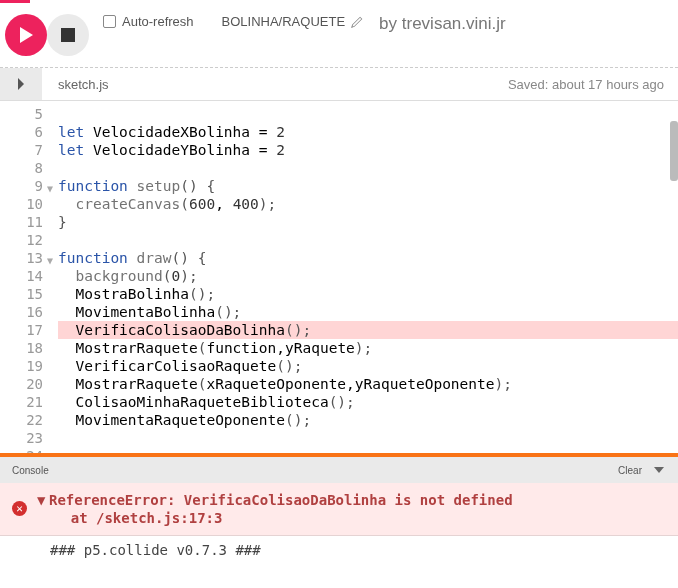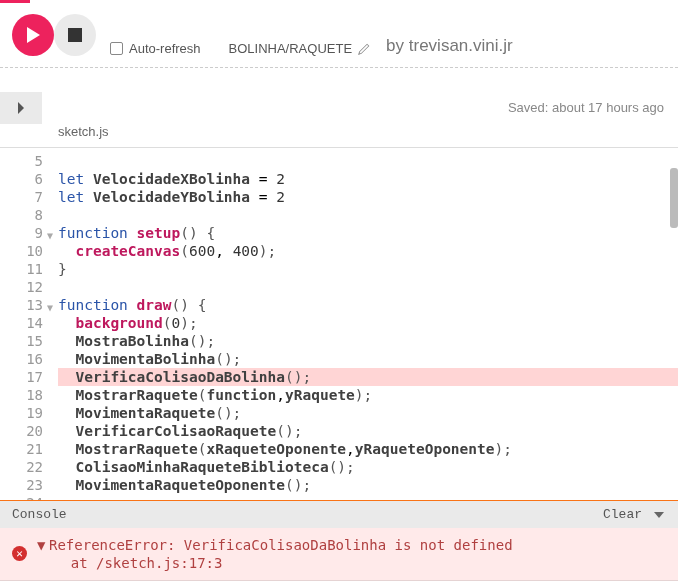--- a/index.html
+++ b/index.html
@@ -1,57 +1,57 @@
 <!DOCTYPE html>
 <html><head>
 <meta charset="utf-8">
 <style>
 * { margin: 0; padding: 0; box-sizing: border-box; }
 body { font-family: -apple-system, BlinkMacSystemFont, "Segoe UI", sans-serif; width: 678px; height: 588px; overflow: hidden; background: #fff; }
 
 .top-stripe { height: 3px; background: #ed225d; width: 30px; }
 
-.toolbar { display: flex; align-items: flex-end; padding: 11px 14px 11px 12px; border-bottom: 1px dashed #ccc; }
+.toolbar { display: flex; align-items: flex-start; padding: 11px 14px 11px 5px; border-bottom: 1px dashed #ccc; }
 .btn-play { width: 42px; height: 42px; border-radius: 50%; background: #ed225d; display: flex; align-items: center; justify-content: center; cursor: pointer; }
 .btn-play svg { fill: #fff; }
 .btn-stop { width: 42px; height: 42px; border-radius: 50%; background: #eaeaea; display: flex; align-items: center; justify-content: center; cursor: pointer; }
 .btn-stop-inner { width: 14px; height: 14px; background: #333; }
 .auto-refresh { display: flex; align-items: center; gap: 6px; color: #555; font-size: 13px; margin-left: 14px; cursor: pointer; }
 .checkbox { width: 13px; height: 13px; border: 1.5px solid #888; border-radius: 2px; }
 .sketch-name { display: flex; align-items: center; gap: 6px; color: #555; font-size: 13px; margin-left: 28px; white-space: nowrap; }
 .pencil-icon { width: 12px; height: 12px; }
 .by-author { color: #777; font-size: 17px; margin-left: 16px; }
 
 .tab-bar { display: flex; align-items: center; border-bottom: 1px solid #ddd; }
 .expand-btn { width: 42px; height: 32px; display: flex; align-items: center; justify-content: center; background: #eaeaea; cursor: pointer; }
-.tab { padding: 8px 16px; font-size: 13px; color: #666; margin-top: 48px; }
+.tab { padding: 8px 16px; font-size: 13px; color: #666; }
 .saved-text { margin-left: auto; padding: 8px 14px; font-size: 13px; color: #888; }
 
 .editor { position: relative; font-family: "Menlo","Monaco","Consolas",monospace; font-size: 14.5px; line-height: 18px; height: 352px; overflow: hidden; }
 .gutter { position: absolute; left: 0; top: 0; width: 48px; text-align: right; color: #999; padding-right: 5px; padding-top: 4px; font-size: 14px; }
 .gutter .ln { height: 18px; position: relative; }
 .fold-marker { position: absolute; right: -10px; top: 3px; font-size: 10px; color: #aaa; }
 .code-area { position: absolute; left: 58px; right: 0; top: 0; padding-top: 4px; }
 .code-area .line { height: 18px; white-space: pre; }
 .hl { background: #ffd5d5; }
 .kw { color: #2a54a8; }
-.fn { color: #404040; font-weight: 700; }
-.builtin { color: #be185d; font-weight: 700; }
+.fn { color: #000000; font-weight: 400; }
+.builtin { color: #737373; font-weight: 400; }
 .num { color: #333; }
 .paren { color: #555; }
 .scroll-indicator { position: absolute; right: 0; top: 20px; width: 8px; height: 60px; background: #bbb; border-radius: 3px; }
 
-.console-header { display: flex; align-items: center; justify-content: space-between; background: #eaeaea; padding: 6px 12px; font-size: 13px; color: #555; border-top: 1px solid #f97316; font-family: Liberation Mono, monospace; }
+.console-header { display: flex; align-items: center; justify-content: space-between; background: #eaeaea; padding: 6px 12px; font-size: 10px; color: #555; border-top: 4px solid #f97316; }
 .console-header-right { display: flex; align-items: center; gap: 10px; cursor: pointer; }
 .chevron-down { width: 14px; height: 14px; }
 
 .console-body { font-family: "Menlo","Monaco","Consolas",monospace; font-size: 14px; }
 .error-msg { background: #ffeaea; display: flex; padding: 8px 12px 8px 8px; gap: 10px; border-bottom: 1px solid #e5d3d3; }
 .error-icon { width: 15px; height: 15px; border-radius: 50%; background: #d32f2f; color: #fff; display: flex; align-items: center; justify-content: center; font-size: 11px; font-weight: bold; margin-top: 10px; flex-shrink: 0; margin-left: 4px; }
-.error-text { color: #b04040; line-height: 1.3; white-space: pre; }
+.error-text { color: #b04040; line-height: 1.3; white-space: pre; font-weight: bold; }
 .disclosure { color: #b04040; display: inline-block; width: 12px; }
 .log-msg { padding: 6px 12px 6px 50px; color: #444; }
 </style>
 </head>
 <body>
 
 <div class="top-stripe"></div>
 
 <div class="toolbar">
   <div class="btn-play">
@@ -119,21 +119,20 @@
       <div class="line"><span class="kw">function </span><span class="builtin">setup</span><span class="paren">() {</span></div>
       <div class="line"><span>  </span><span class="builtin">createCanvas</span><span class="paren">(</span><span class="num">600</span><span>, </span><span class="num">400</span><span class="paren">);</span></div>
       <div class="line"><span class="paren">}</span></div>
       <div class="line"></div>
       <div class="line"><span class="kw">function </span><span class="builtin">draw</span><span class="paren">() {</span></div>
       <div class="line"><span>  </span><span class="builtin">background</span><span class="paren">(</span><span class="num">0</span><span class="paren">);</span></div>
       <div class="line"><span>  </span><span class="fn">MostraBolinha</span><span class="paren">();</span></div>
       <div class="line"><span>  </span><span class="fn">MovimentaBolinha</span><span class="paren">();</span></div>
       <div class="line hl"><span>  </span><span class="fn">VerificaColisaoDaBolinha</span><span class="paren">();</span></div>
       <div class="line"><span>  </span><span class="fn">MostrarRaquete</span><span class="paren">(</span><span class="fn">function</span><span>,</span><span class="fn">yRaquete</span><span class="paren">);</span></div>
-      <div class="line"><span>  </span><span class="fn">MovimentaRaquete</span><span class="paren">();</span></div>
       <div class="line"><span>  </span><span class="fn">VerificarColisaoRaquete</span><span class="paren">();</span></div>
       <div class="line"><span>  </span><span class="fn">MostrarRaquete</span><span class="paren">(</span><span class="fn">xRaqueteOponente</span><span>,</span><span class="fn">yRaqueteOponente</span><span class="paren">);</span></div>
       <div class="line"><span>  </span><span class="fn">ColisaoMinhaRaqueteBiblioteca</span><span class="paren">();</span></div>
       <div class="line"><span>  </span><span class="fn">MovimentaRaqueteOponente</span><span class="paren">();</span></div>
       <div class="line"></div>
     </div>
   <div class="scroll-indicator"></div>
 </div>
 
 <div class="console-header">

